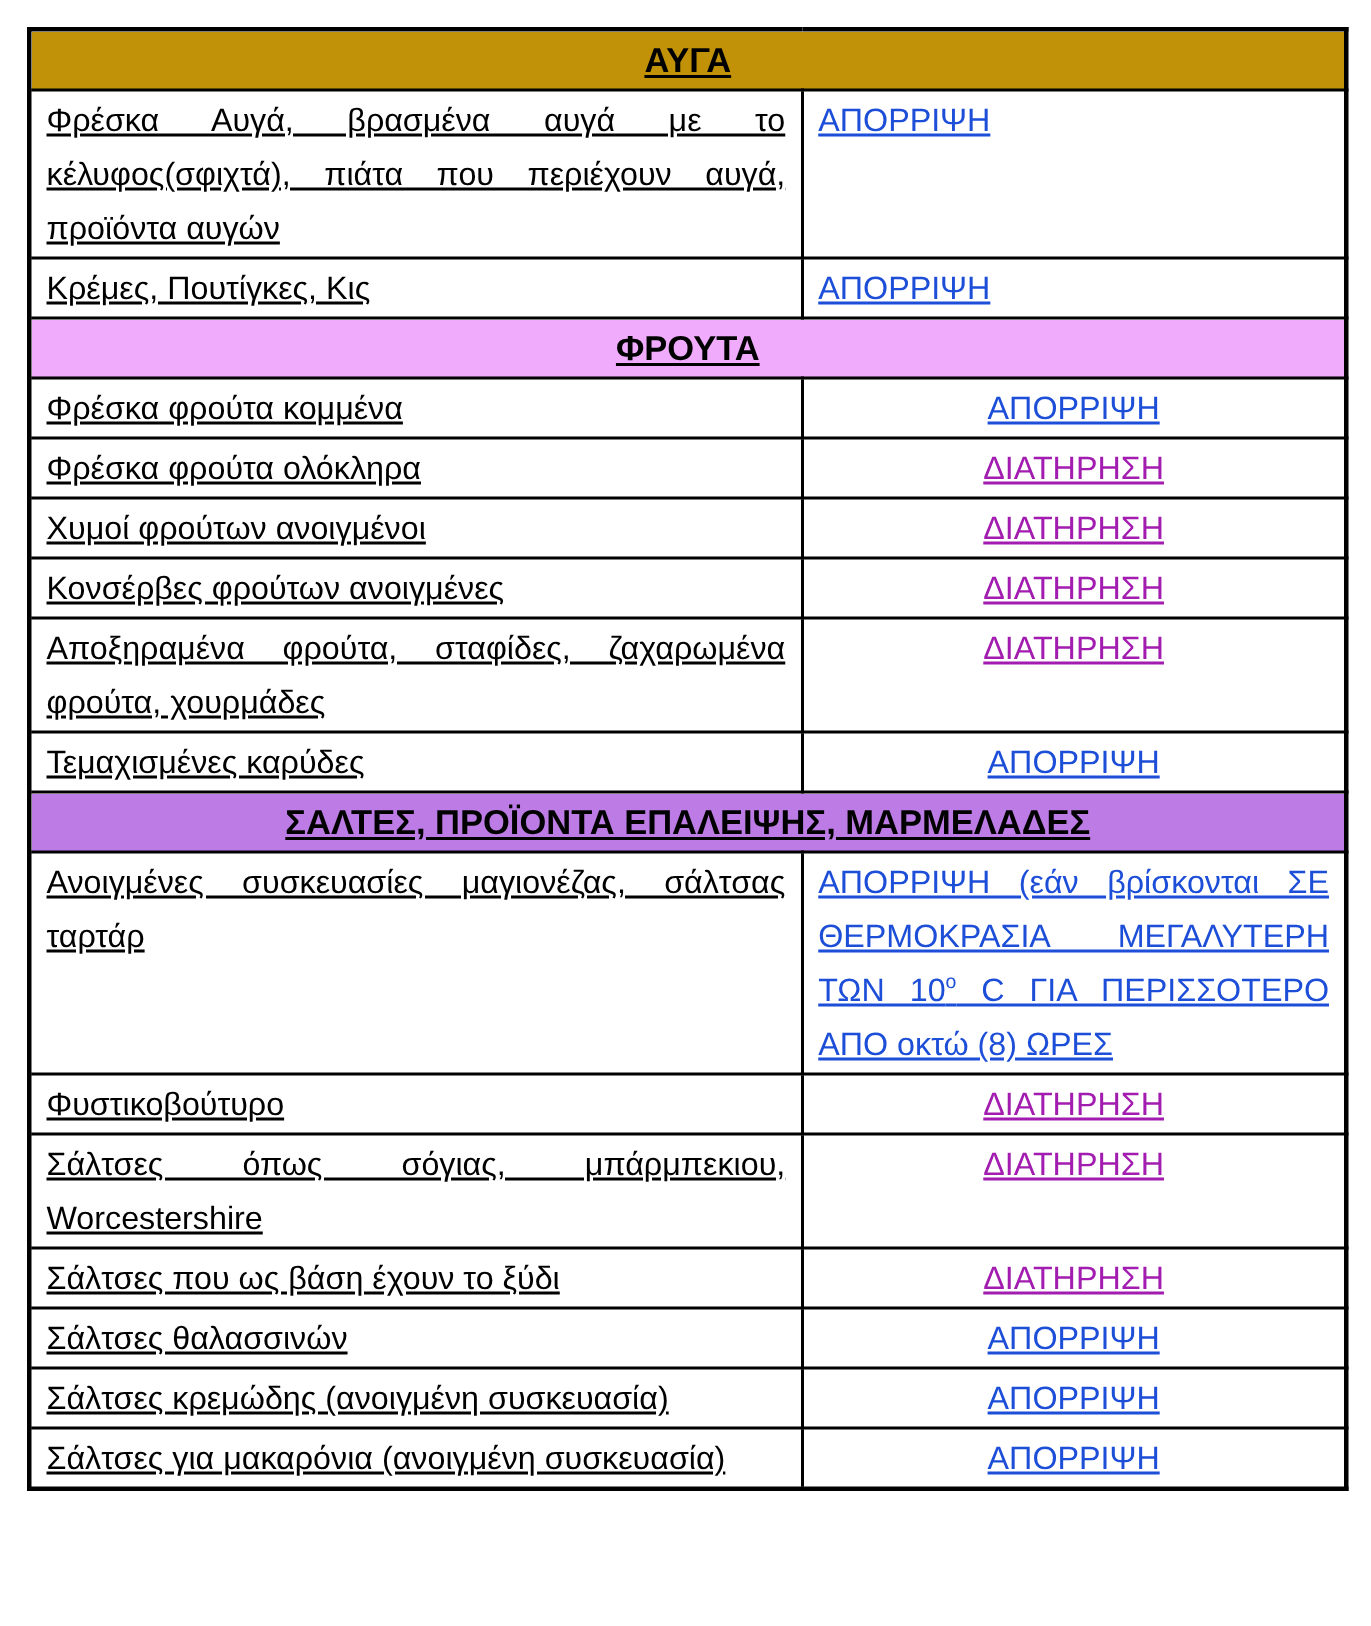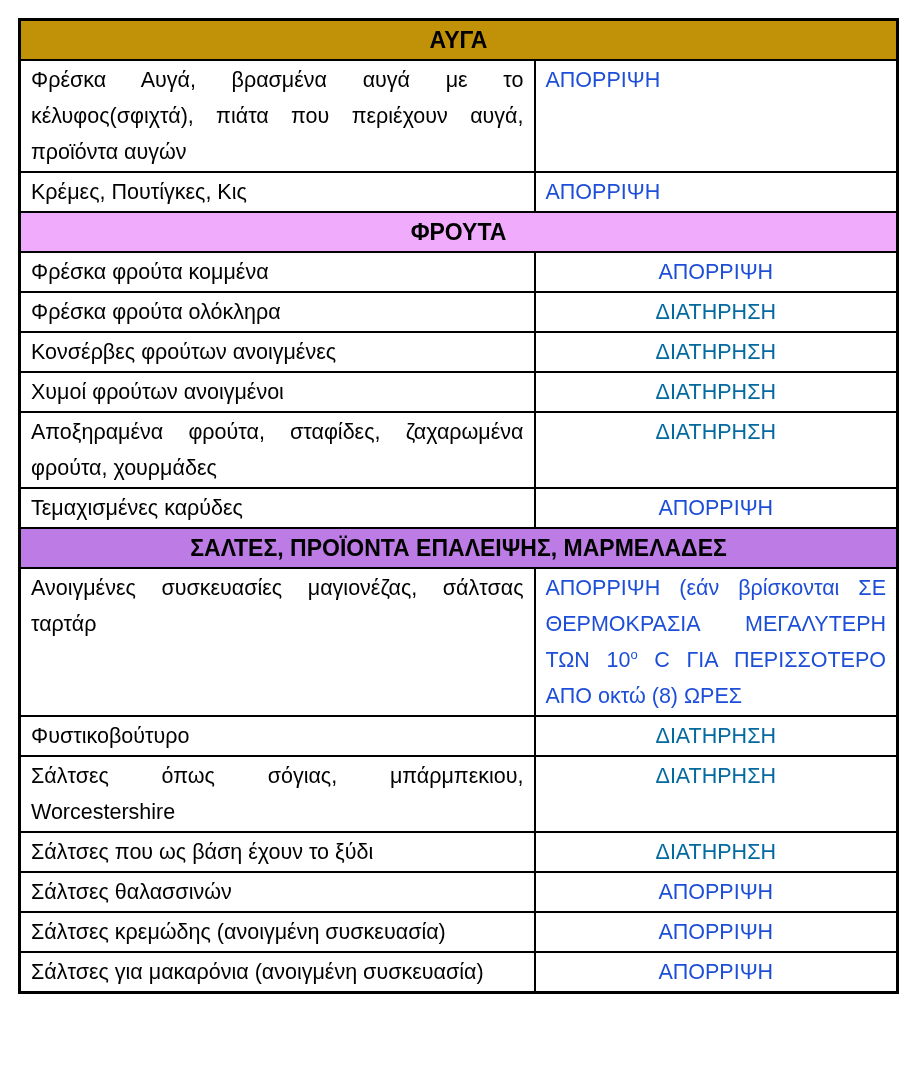--- a/index.html
+++ b/index.html
@@ -19,41 +19,42 @@
     font-size: 21.5px;
     line-height: 36px;
   }
   col.c-item   { width: 515px; }
   col.c-action { width: 363px; }
   td, th {
     border: 2px solid #000000;
     padding: 1px 10px;
     vertical-align: top;
     overflow: hidden;
+    text-decoration: underline;
   }
   th.section-header {
     text-align: center;
     vertical-align: middle;
     font-weight: bold;
     font-size: 23px;
     height: 36px;
     padding: 1px 10px;
     color: #000000;
   }
   .hdr-eggs   { background: #C19208; }
   .hdr-fruits { background: #f0abfc; }
   .hdr-sauces { background: #BD7CE5; }
   td.item { text-align: left; }
   td.item.justify { text-align: justify; }
   td.action { font-size: 21.5px; }
   td.action.center { text-align: center; }
   td.action.left   { text-align: left; }
   td.action.justify { text-align: justify; }
   .discard { color: #1d4ed8; }
-  .keep    { color: #0369a1; }
+  .keep    { color: #a21caf; }
   .tall-3 { height: 106px; }
   .tall-4 { height: 144px; }
   sup.deg {
     font-size: 13px;
     line-height: 0;
     vertical-align: super;
   }
 </style>
 </head>
 <body>
@@ -105,30 +106,30 @@
         <td class="item">
           <span>Φρέσκα φρούτα ολόκληρα</span>
         </td>
         <td class="action center keep">
           <span>ΔΙΑΤΗΡΗΣΗ</span>
         </td>
       </tr>
 
       <tr>
         <td class="item">
+          <span>Χυμοί φρούτων ανοιγμένοι</span>
+        </td>
+        <td class="action center keep">
+          <span>ΔΙΑΤΗΡΗΣΗ</span>
+        </td>
+      </tr>
+
+      <tr>
+        <td class="item">
           <span>Κονσέρβες φρούτων ανοιγμένες</span>
-        </td>
-        <td class="action center keep">
-          <span>ΔΙΑΤΗΡΗΣΗ</span>
-        </td>
-      </tr>
-
-      <tr>
-        <td class="item">
-          <span>Χυμοί φρούτων ανοιγμένοι</span>
         </td>
         <td class="action center keep">
           <span>ΔΙΑΤΗΡΗΣΗ</span>
         </td>
       </tr>
 
       <tr>
         <td class="item justify">
           <span>Αποξηραμένα φρούτα, σταφίδες, ζαχαρωμένα φρούτα, χουρμάδες</span>
         </td>

